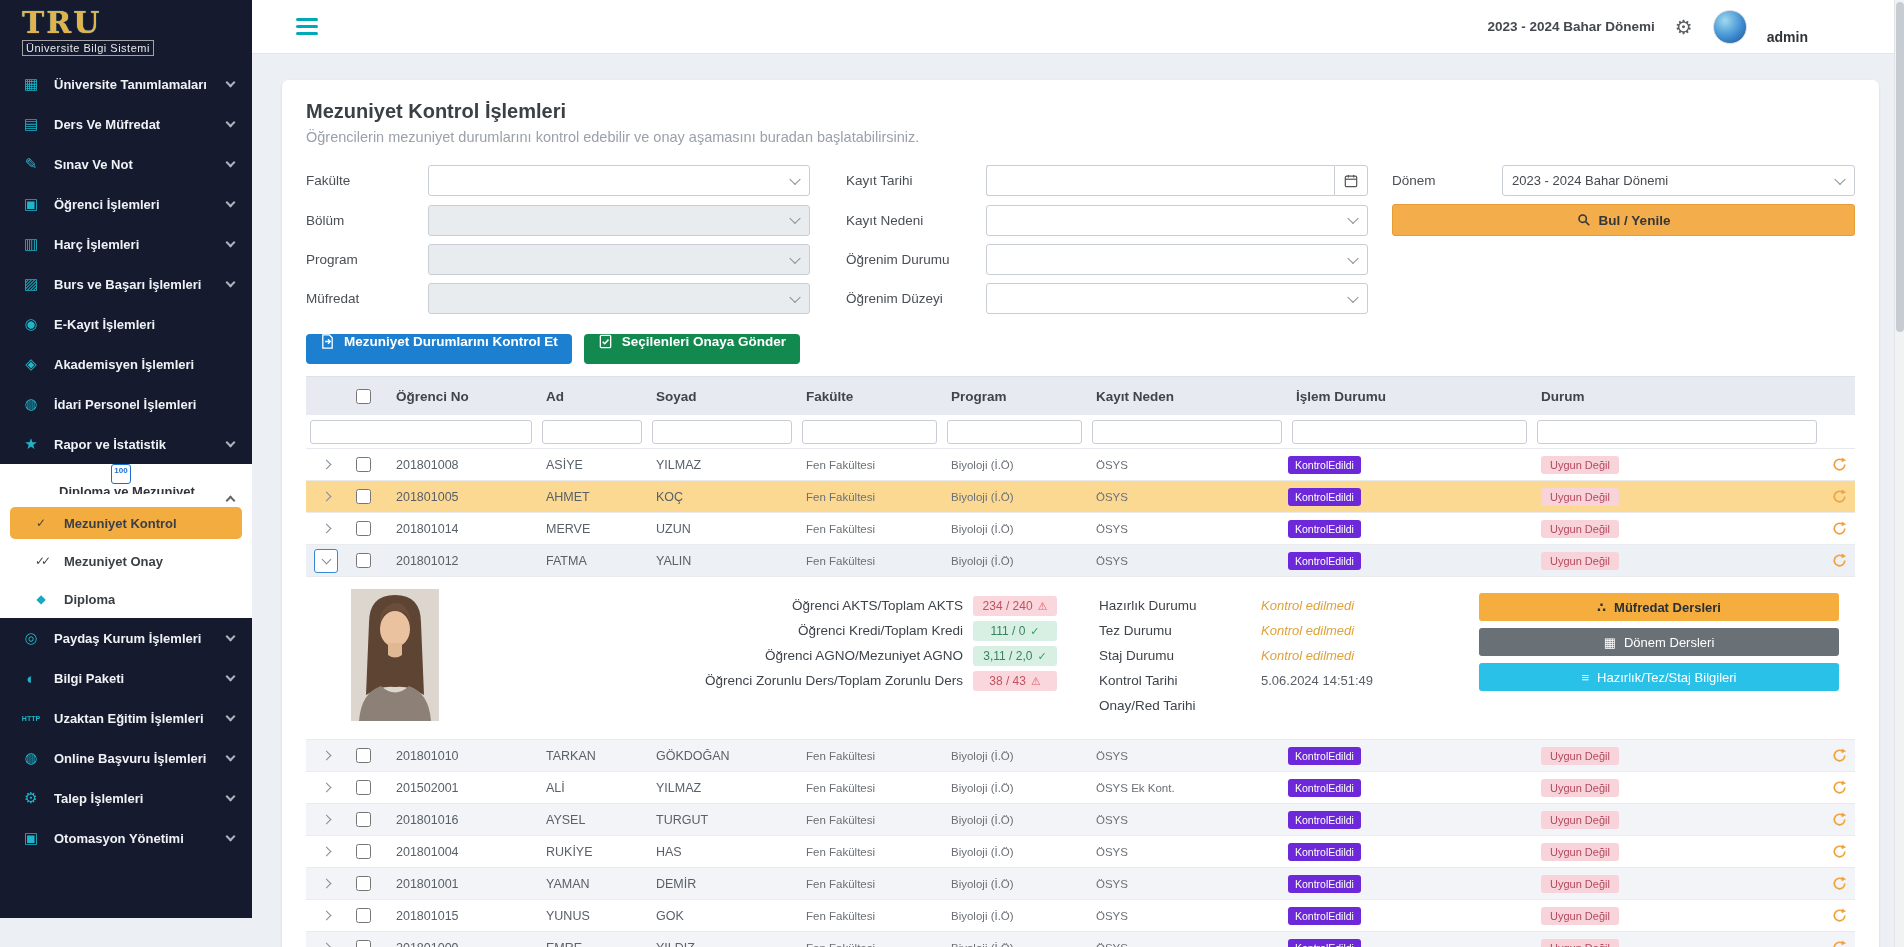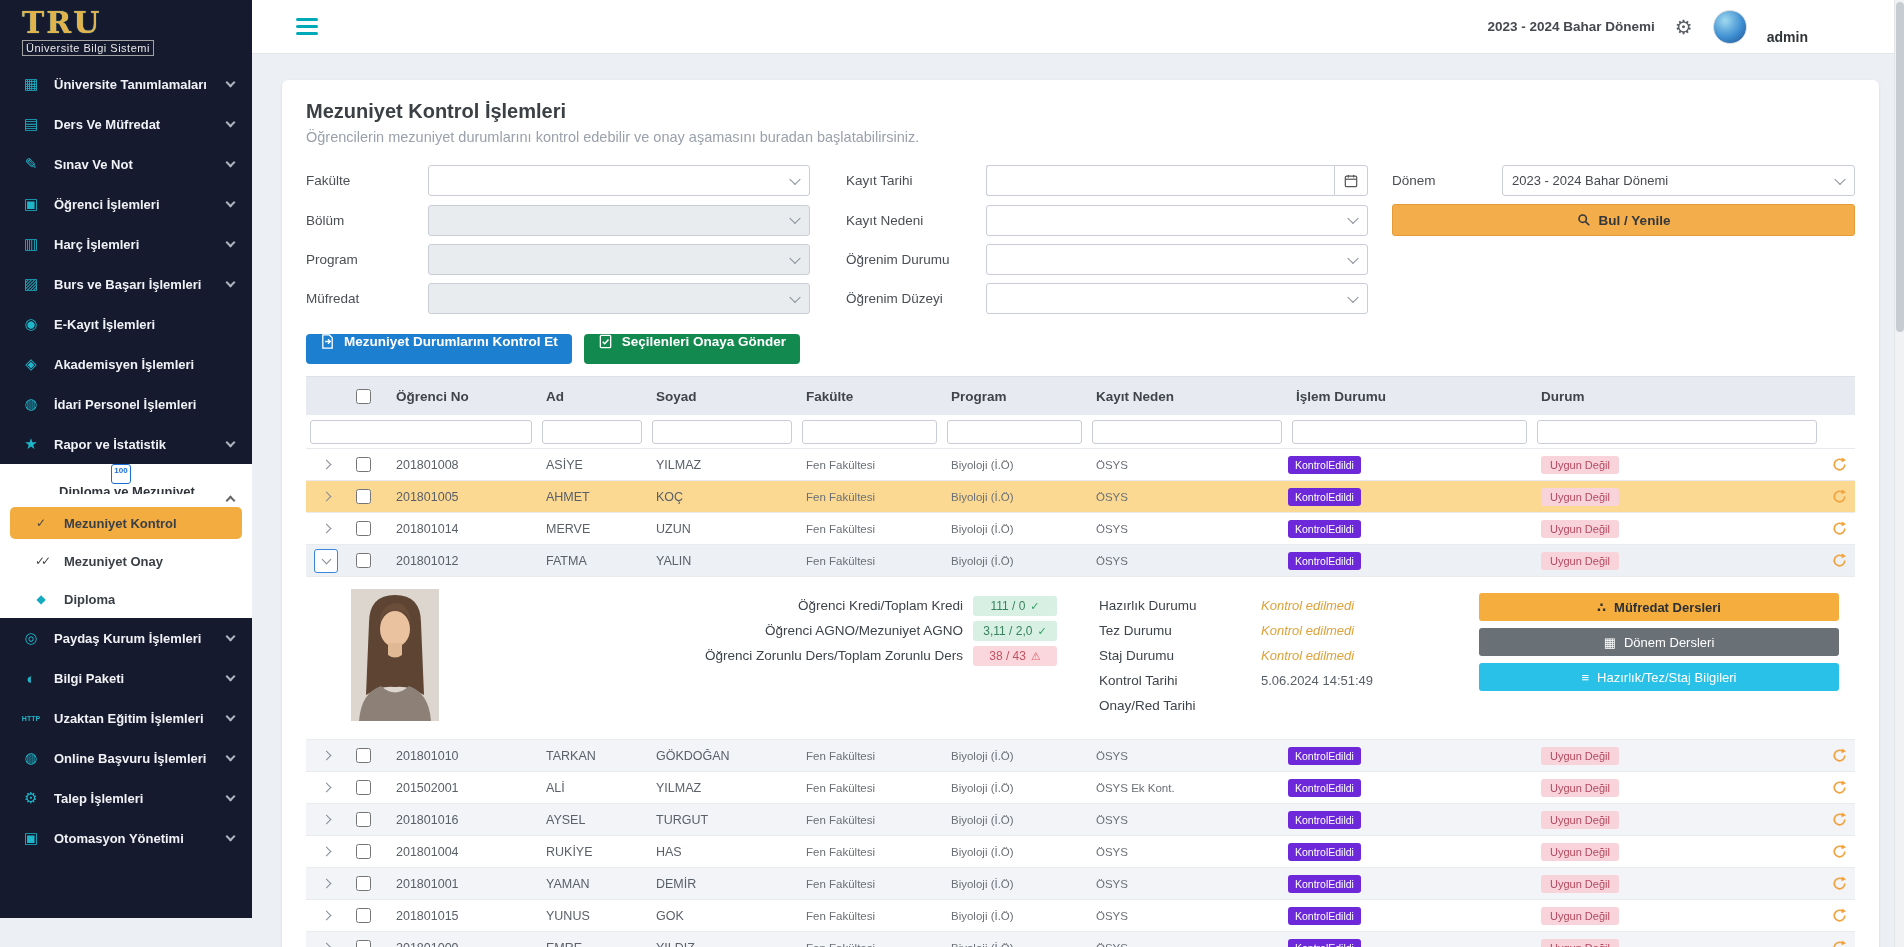--- a/index.html
+++ b/index.html
@@ -462,20 +462,27 @@
               <path d="M18 34 Q18 6 44 6 Q70 6 70 34 L73 106 Q58 96 44 98 Q30 96 15 106 Z" fill="#5d4433"></path>
               <ellipse cx="44" cy="40" rx="15" ry="18" fill="#eac29f"></ellipse>
               <path d="M29 36 Q31 20 44 22 Q58 20 59 36 Q61 24 52 16 Q44 11 35 18 Q28 25 29 36Z" fill="#6b4e3a"></path>
               <path d="M37 54 L51 54 L51 66 Q44 71 37 66 Z" fill="#e0b894"></path>
               <path d="M8 132 Q10 104 30 97 Q44 110 58 97 Q78 104 80 132 Z" fill="#8d8076"></path>
             </svg>
           </div>
 
           <div class="d-reqs" data-name="requirements-list">
 
+              <div class="req-row" data-name="requirement-row">
+                <span class="req-label" data-name="requirement-label">Öğrenci AKTS/Toplam AKTS</span>
+                <span class="req-badge fail" data-name="requirement-value-badge">
+                  <span>234 / 240</span>
+                  <i class="ric fail" data-name="requirement-state-icon"></i>
+                </span>
+              </div>
 
               <div class="req-row" data-name="requirement-row">
                 <span class="req-label" data-name="requirement-label">Öğrenci Kredi/Toplam Kredi</span>
                 <span class="req-badge pass" data-name="requirement-value-badge">
                   <span>111 / 0</span>
                   <i class="ric pass" data-name="requirement-state-icon"></i>
                 </span>
               </div>
 
               <div class="req-row" data-name="requirement-row">

